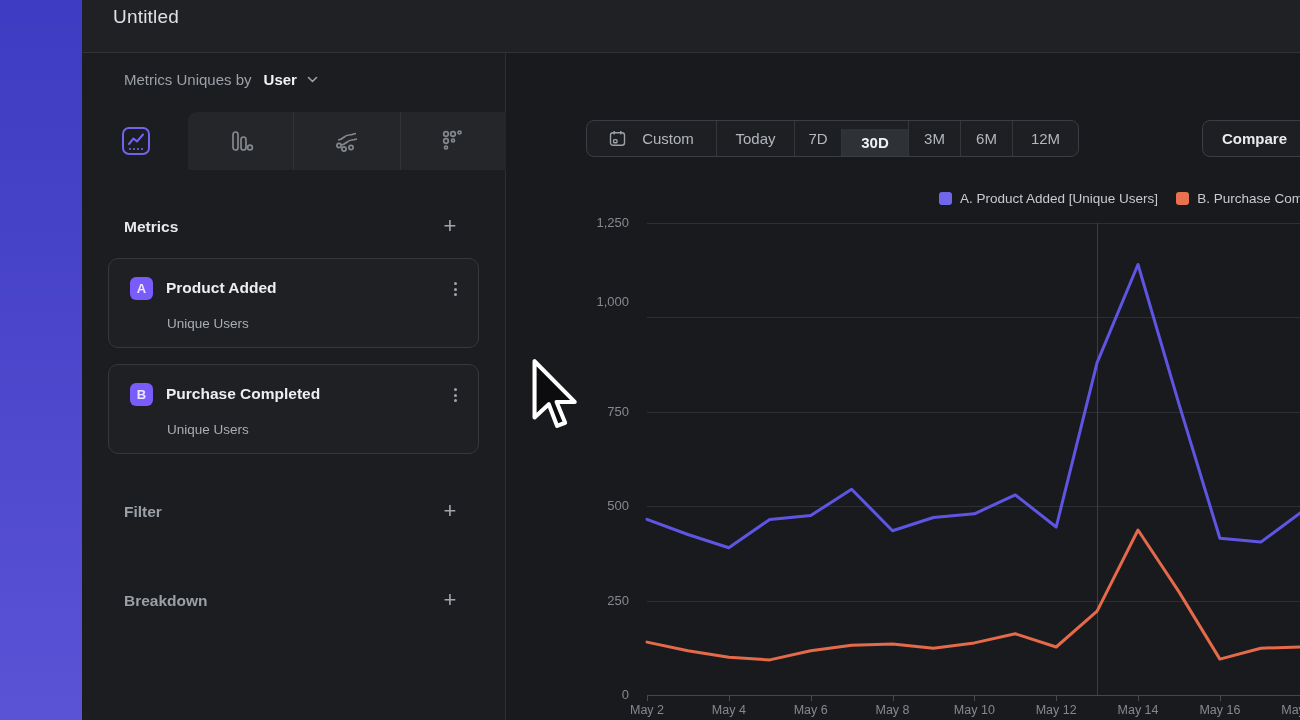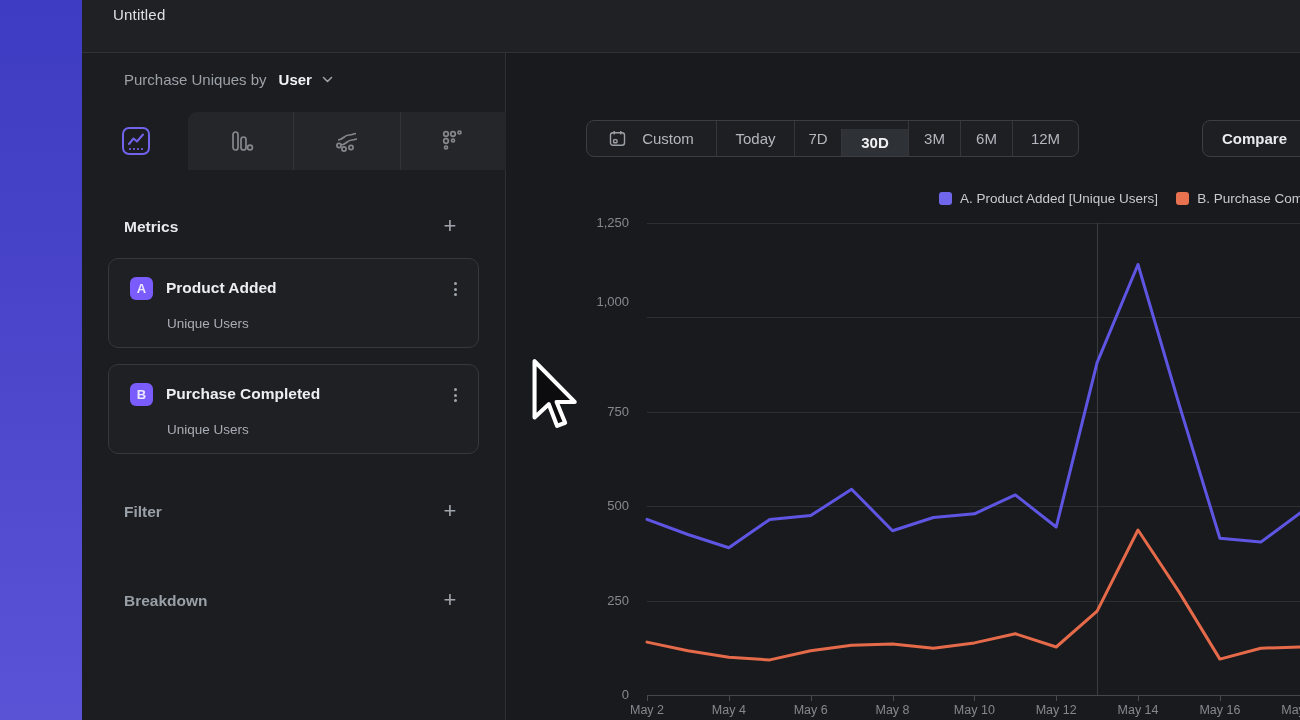--- a/index.html
+++ b/index.html
@@ -7,21 +7,21 @@
     font-family:"Liberation Sans", sans-serif; }
   #stage { position:relative; width:1300px; height:720px; overflow:hidden; }
 
   
   #desktop-strip { position:absolute; left:0; top:0; width:82px; height:720px;
     background:linear-gradient(180deg,#3e3cc2 0%,#4a45ca 45%,#5b53d6 100%); }
 
   
   #header { position:absolute; left:82px; top:0; right:0; height:53px;
     background:#1f2125; border-bottom:1px solid #2f3237; }
-  #doc-title { position:absolute; left:31px; top:6px; font-size:15px; color:#dde0e4; letter-spacing:.2px; }
+  #doc-title { position:absolute; left:31px; top:6px; font-size:19px; color:#dde0e4; letter-spacing:.2px; }
 
   
   #sidebar { position:absolute; left:82px; top:53px; width:424px; bottom:0;
     background:#1b1d20; border-right:1px solid #2c2f34; }
   #analyze-row { position:absolute; left:42px; top:18px; display:flex; align-items:center; gap:8px;
     font-size:15px; color:#9ca1a8; }
   #analyze-row .val { color:#f0f2f4; font-weight:700; margin-left:4px; }
   .chev { display:inline-block; margin-left:2px; }
 
   
@@ -95,21 +95,21 @@
 
   <div id="desktop-strip"></div>
 
   <div id="header">
     <div id="doc-title">Untitled</div>
   </div>
 
   <div id="sidebar">
 
     <div id="analyze-row">
-      <span>Purchase Uniques by</span>
+      <span>Metrics Uniques by</span>
       <span class="val">User</span>
       <span class="chev">
         <svg width="11" height="7" viewBox="0 0 11 7">
             <polyline points="1.5,1.5 5.5,5.5 9.5,1.5" fill="none" stroke="#9ca1a8" stroke-width="1.6" stroke-linecap="round" stroke-linejoin="round"></polyline>
           </svg>
       </span>
     </div>
 
     <div id="tabstrip">
       <div class="panel">

